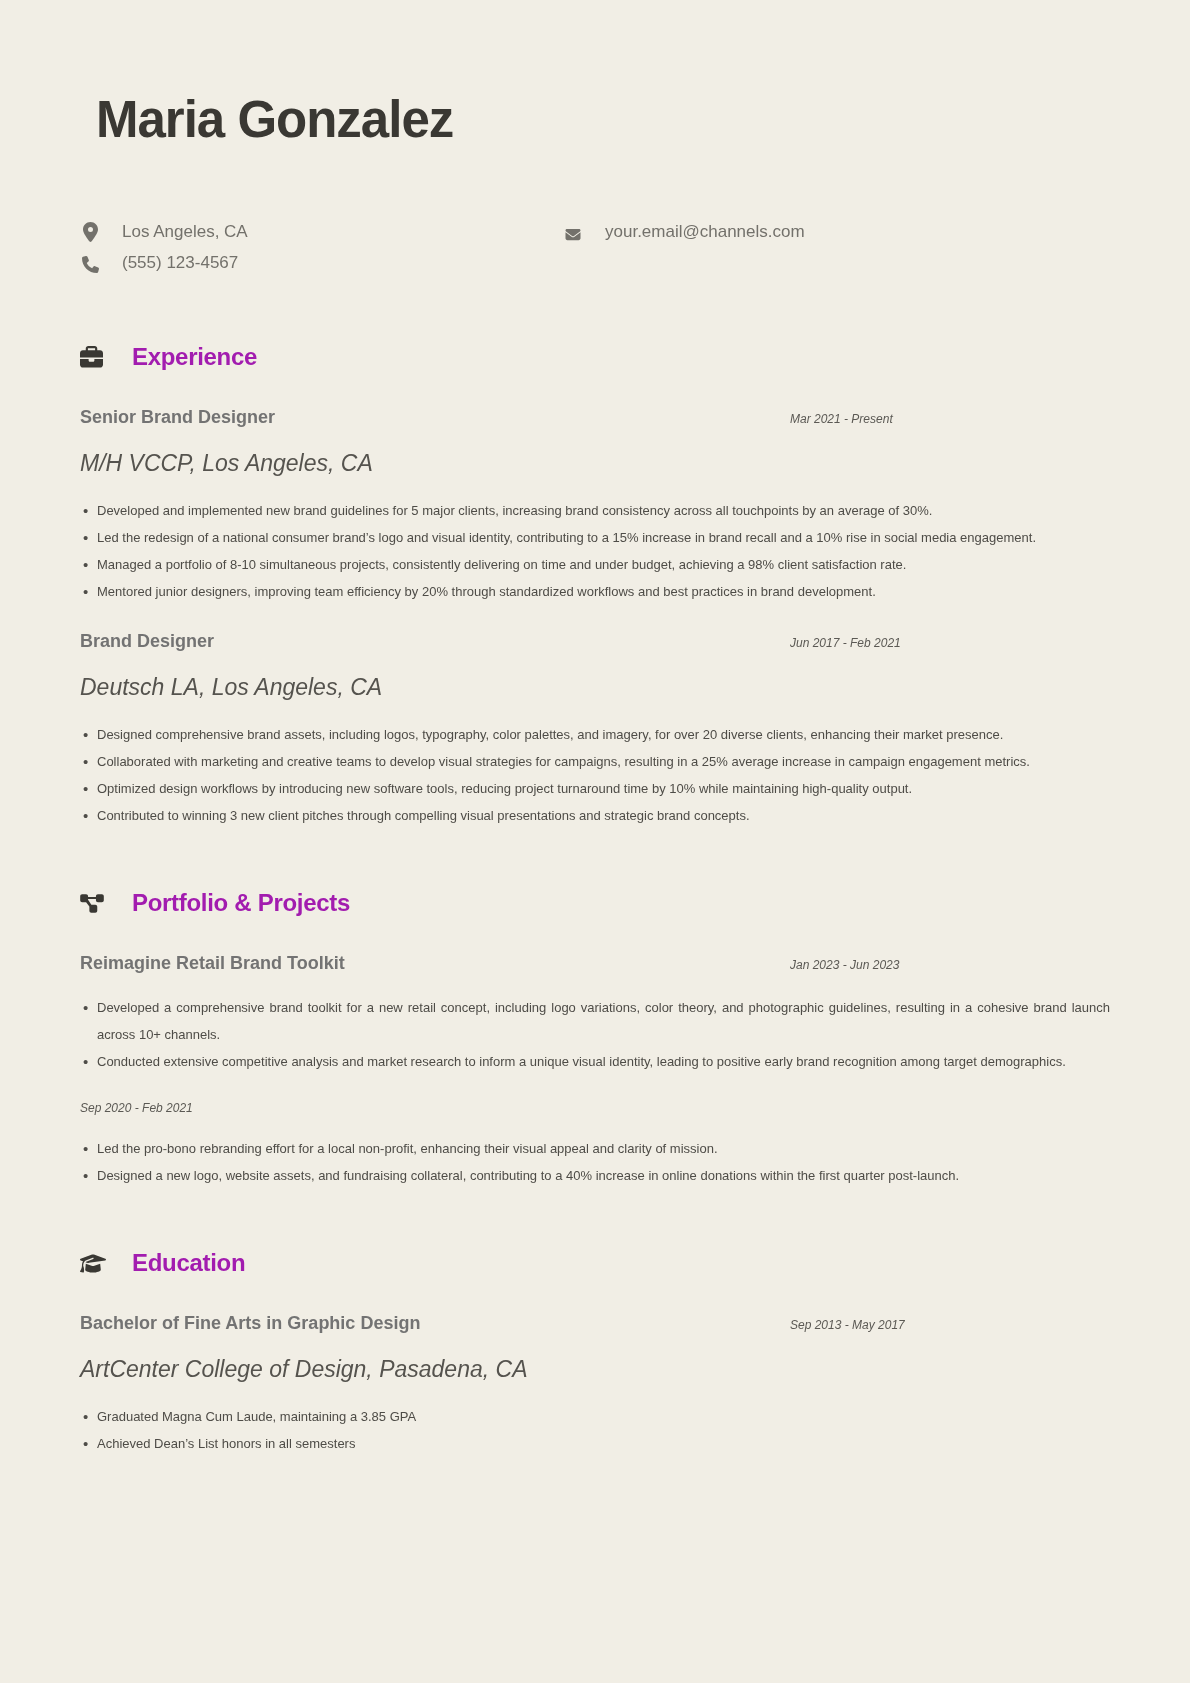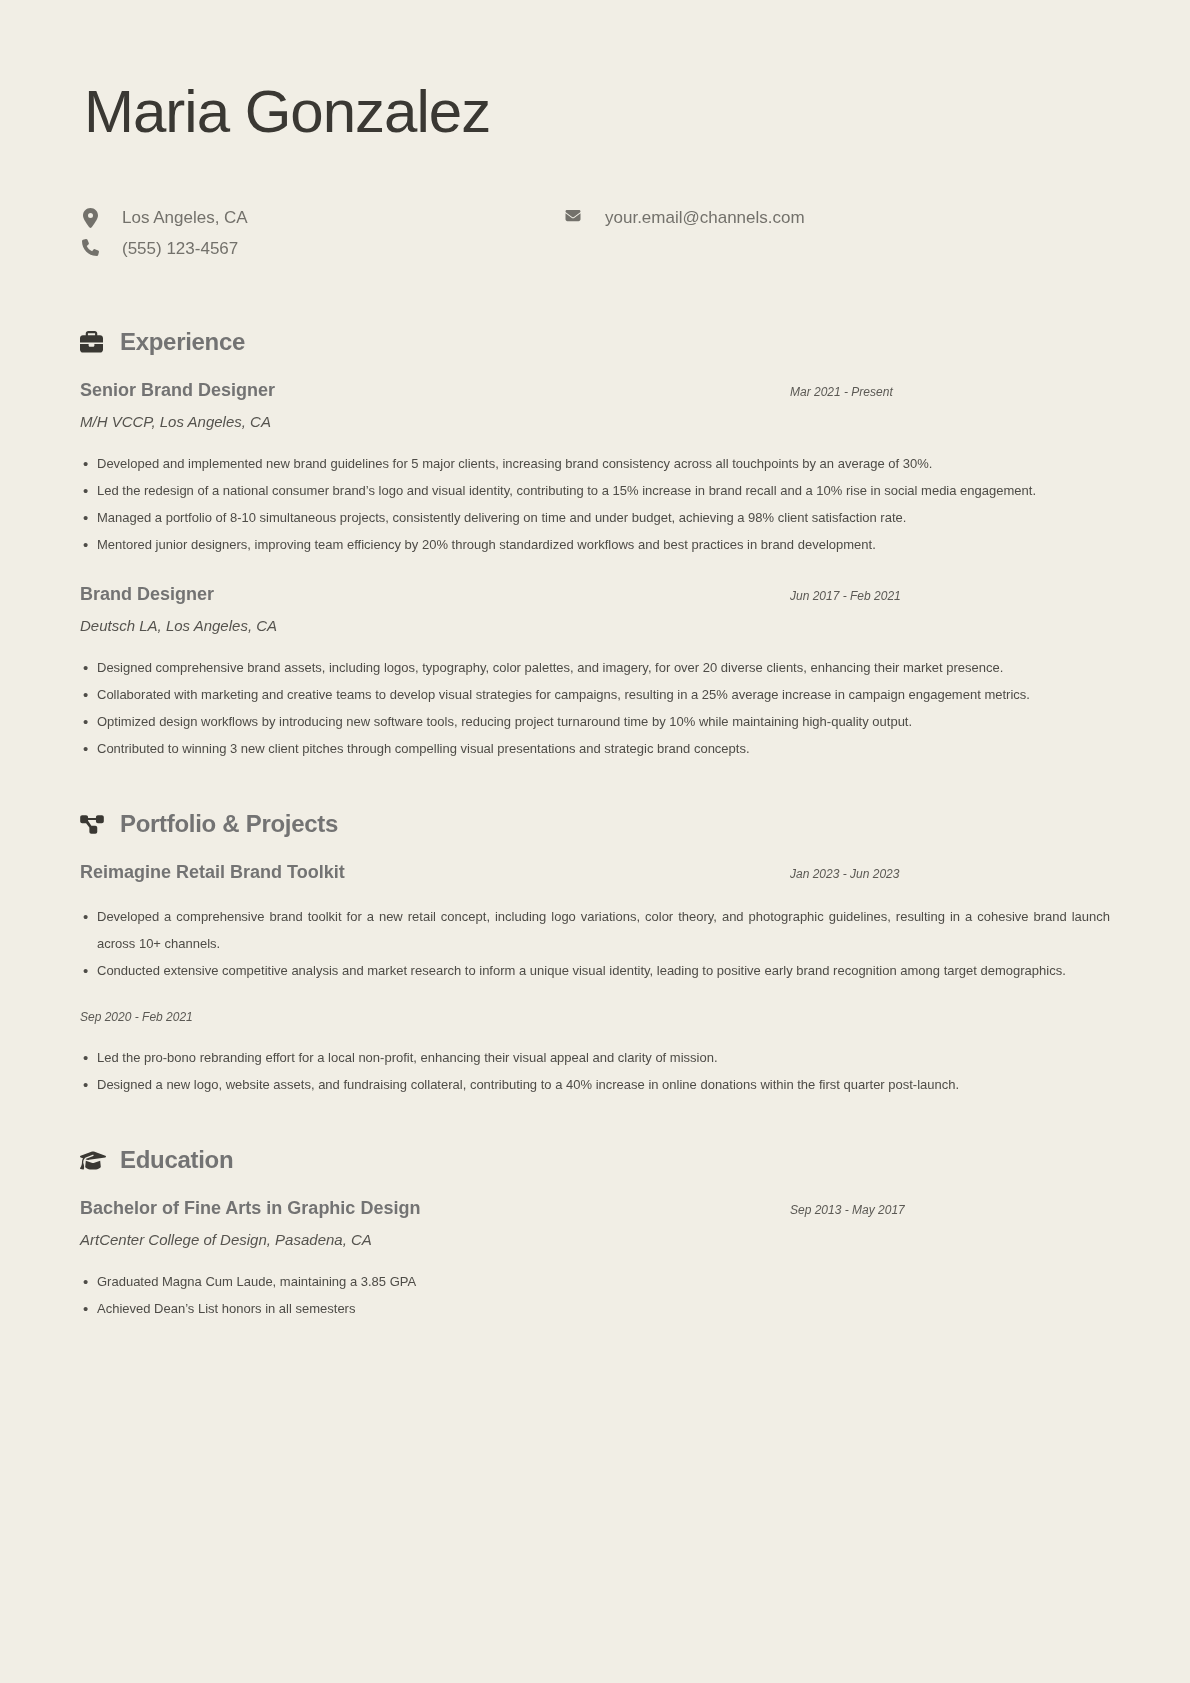--- a/index.html
+++ b/index.html
@@ -11,38 +11,38 @@
   .page {
     width: 1190px;
     min-height: 1683px;
     margin: 0 auto;
     background: #f1eee5;
     box-sizing: border-box;
     padding: 78px 80px 90px 80px;
     color: #4e4c47;
   }
   h1.name {
-    margin: 4px;
-    font-size: 60px;
+    margin: 16px;
+    font-size: 51px;
     line-height: 1.0;
-    font-weight: 400;
+    font-weight: 700;
     letter-spacing: -1px;
     color: #3a3833;
   }
   .contact {
     margin-top: 66px;
     display: grid;
     grid-template-columns: 483px 1fr;
     column-gap: 0;
     color: #73716b;
     font-size: 17px;
   }
   .contact-row {
     display: flex;
-    align-items: flex-start;
+    align-items: flex-end;
     height: 31px;
   }
   .cicon {
     width: 20px;
     display: inline-flex;
     justify-content: center;
     margin-right: 22px;
     color: #73716b;
   }
   .cicon svg { display: block; }
@@ -55,25 +55,25 @@
   }
   .sicon {
     width: 26px;
     display: inline-flex;
     justify-content: flex-start;
     margin-right: 14px;
     color: #3a3833;
   }
   .sicon svg { display: block; }
   h2.sec-title {
-    margin: 0;
+    margin: 12px;
     font-size: 24px;
     font-weight: 700;
     letter-spacing: -0.3px;
-    color: #737373;
+    color: #a21caf;
   }
   .entry { margin-bottom: 26px; }
   .entry:last-child { margin-bottom: 0; }
   .entry-head {
     display: flex;
     align-items: baseline;
   }
   h3.entry-title {
     margin: 0;
     flex: 1;
@@ -81,22 +81,22 @@
     font-weight: 700;
     color: #737373;
   }
   .entry-date {
     width: 320px;
     font-size: 12px;
     font-style: italic;
     color: #5b5954;
   }
   .entry-subtitle {
-    margin-top: 12px;
-    font-size: 15px;
+    margin-top: 22px;
+    font-size: 23px;
     font-style: italic;
     color: #55534e;
   }
   ul.bullets {
     margin: 20px 0 0 0;
     padding: 0;
     list-style: none;
   }
   ul.bullets li {
     position: relative;

